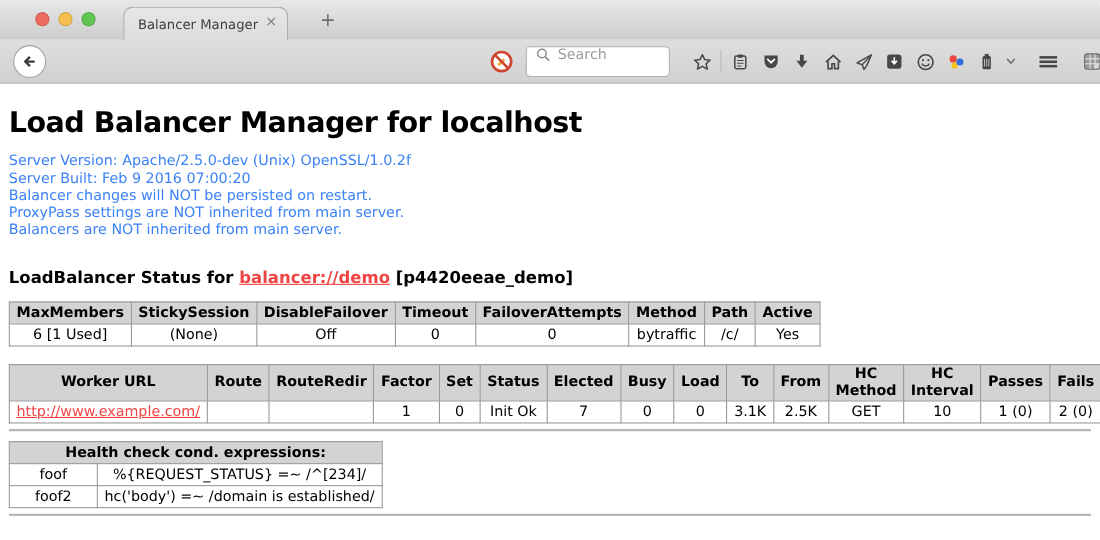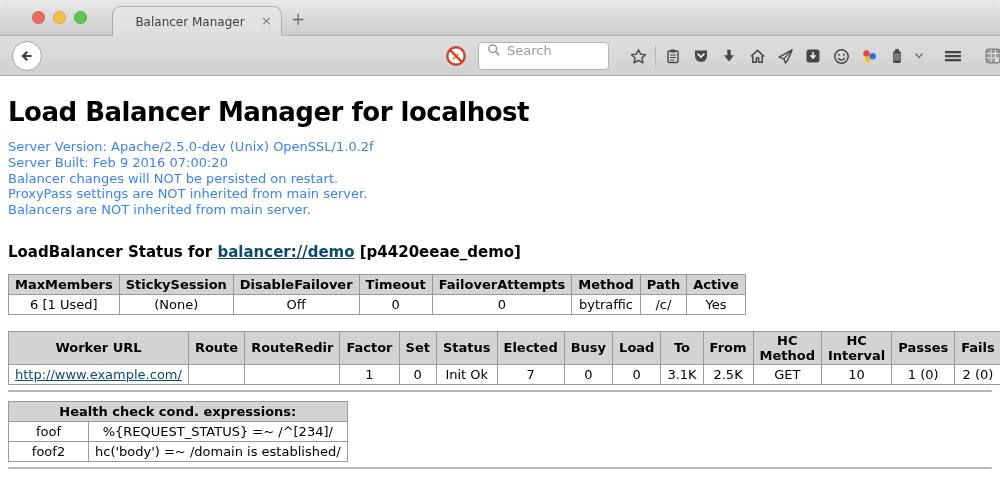--- a/index.html
+++ b/index.html
@@ -4,21 +4,21 @@
 <style>
   * { box-sizing: border-box; }
   html,body { margin:0; padding:0; background:#e9e9e9; }
   body { font-family:"DejaVu Sans","Liberation Sans",sans-serif; }
   .window { width:1000px; height:491px; background:#fff; border-radius:6px 6px 0 0; overflow:hidden; position:relative; }
 
   
   .titlebar { height:36px; background:linear-gradient(#e8e8e8,#cdcdcd); border-bottom:1px solid #b2b2b2; position:relative; }
   .lights { position:absolute; top:11px; left:32px; display:flex; gap:8px; }
   .light { width:13px; height:13px; border-radius:50%; border:1px solid rgba(0,0,0,.12); }
-  .tab { position:absolute; left:112px; top:6px; width:170px; height:31px; background:linear-gradient(#e6e6e6,#dddddd); border:1px solid #a9a9a9; border-bottom:none; border-radius:9px 9px 0 0; display:flex; align-items:center; justify-content:center; }
+  .tab { position:absolute; left:112px; top:6px; width:150px; height:31px; background:linear-gradient(#e6e6e6,#dddddd); border:1px solid #a9a9a9; border-bottom:none; border-radius:9px 9px 0 0; display:flex; align-items:center; justify-content:center; }
   .tab-title { font-size:12px; color:#3d3d3d; margin-right:14px; }
   .tab-close { position:absolute; right:9px; top:7px; font-size:13px; color:#7a7a7a; line-height:1; cursor:default; }
   .newtab { position:absolute; left:291px; top:9px; font-size:17px; color:#6e6e6e; }
 
   
   .navbar { height:40px; background:linear-gradient(#dedede,#d1d1d1); border-bottom:1px solid #a6a6a6; position:relative; }
   .back-btn { position:absolute; left:12px; top:5px; width:30px; height:30px; border-radius:50%; background:#fff; border:1px solid #a3a3a3; display:flex; align-items:center; justify-content:center; z-index:2; }
   .urlbar { position:absolute; left:30px; top:6px; width:408px; height:28px; background:#fff; border:1px solid #b3b3b3; border-radius:4px; display:flex; align-items:center; }
   .urlbar .globe { margin-left:16px; }
   .vdiv { width:1px; height:18px; background:#d6d6d6; margin:0 7px; }
@@ -33,21 +33,21 @@
   .tool-icons { position:absolute; left:624px; top:0; height:40px; display:flex; align-items:center; }
   .tbtn { width:28px; height:28px; display:flex; align-items:center; justify-content:center; }
   .tool-sep { width:1px; height:20px; background:#b8b8b8; margin:0 3px; }
   .gap { width:12px; }
 
   
   .content { padding:0 8px; background:#fff; height:414px; overflow:hidden; }
   .content h1 { font-size:26px; margin:21px 0 12px 0; color:#000; letter-spacing:-0.5px; }
   .info-line { font-size:13px; line-height:15.8px; color:#3b82f6; }
   .status-h3 { font-size:15px; font-weight:bold; margin:25px 0 13px 0; }
-  a.vlink { color:#0c4a6e; text-decoration:underline; }
+  a.vlink { color:#ef4444; text-decoration:underline; }
   table { border-collapse:collapse; font-size:13px; }
   th, td { border:1px solid #9a9a9a; padding:1px 6px; text-align:center; height:20px; }
   th { background:#d3d3d3; font-weight:bold; }
   .cell-left { text-align:left; }
   .tbl { margin-bottom:16px; }
   hr.rule { border:0; height:2px; background:#b5b5b5; border-radius:1px; margin:5px 0 9px 0; }
   hr.rule-tight { margin:5px 0 0 0; }
   .health-tbl td:first-child { min-width:80px; }
 </style>
 </head>

